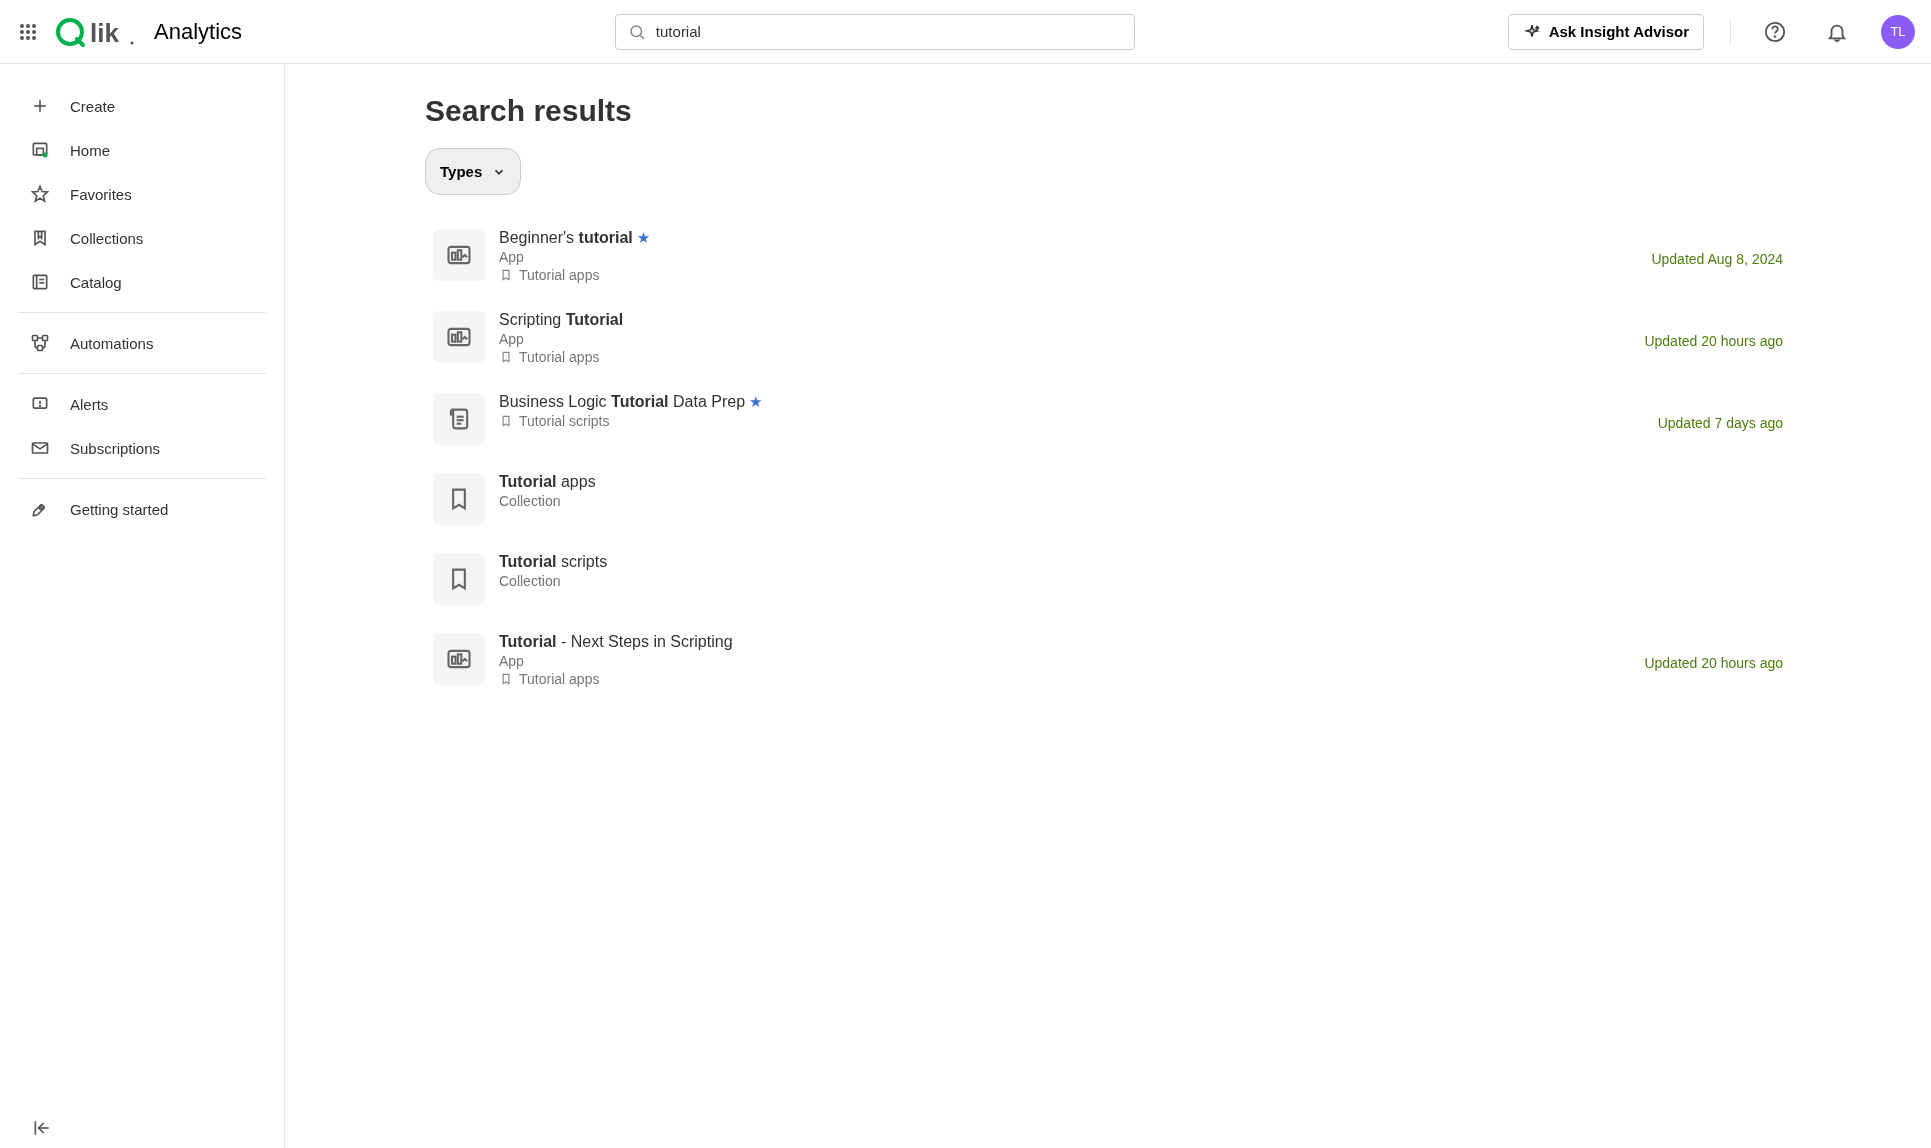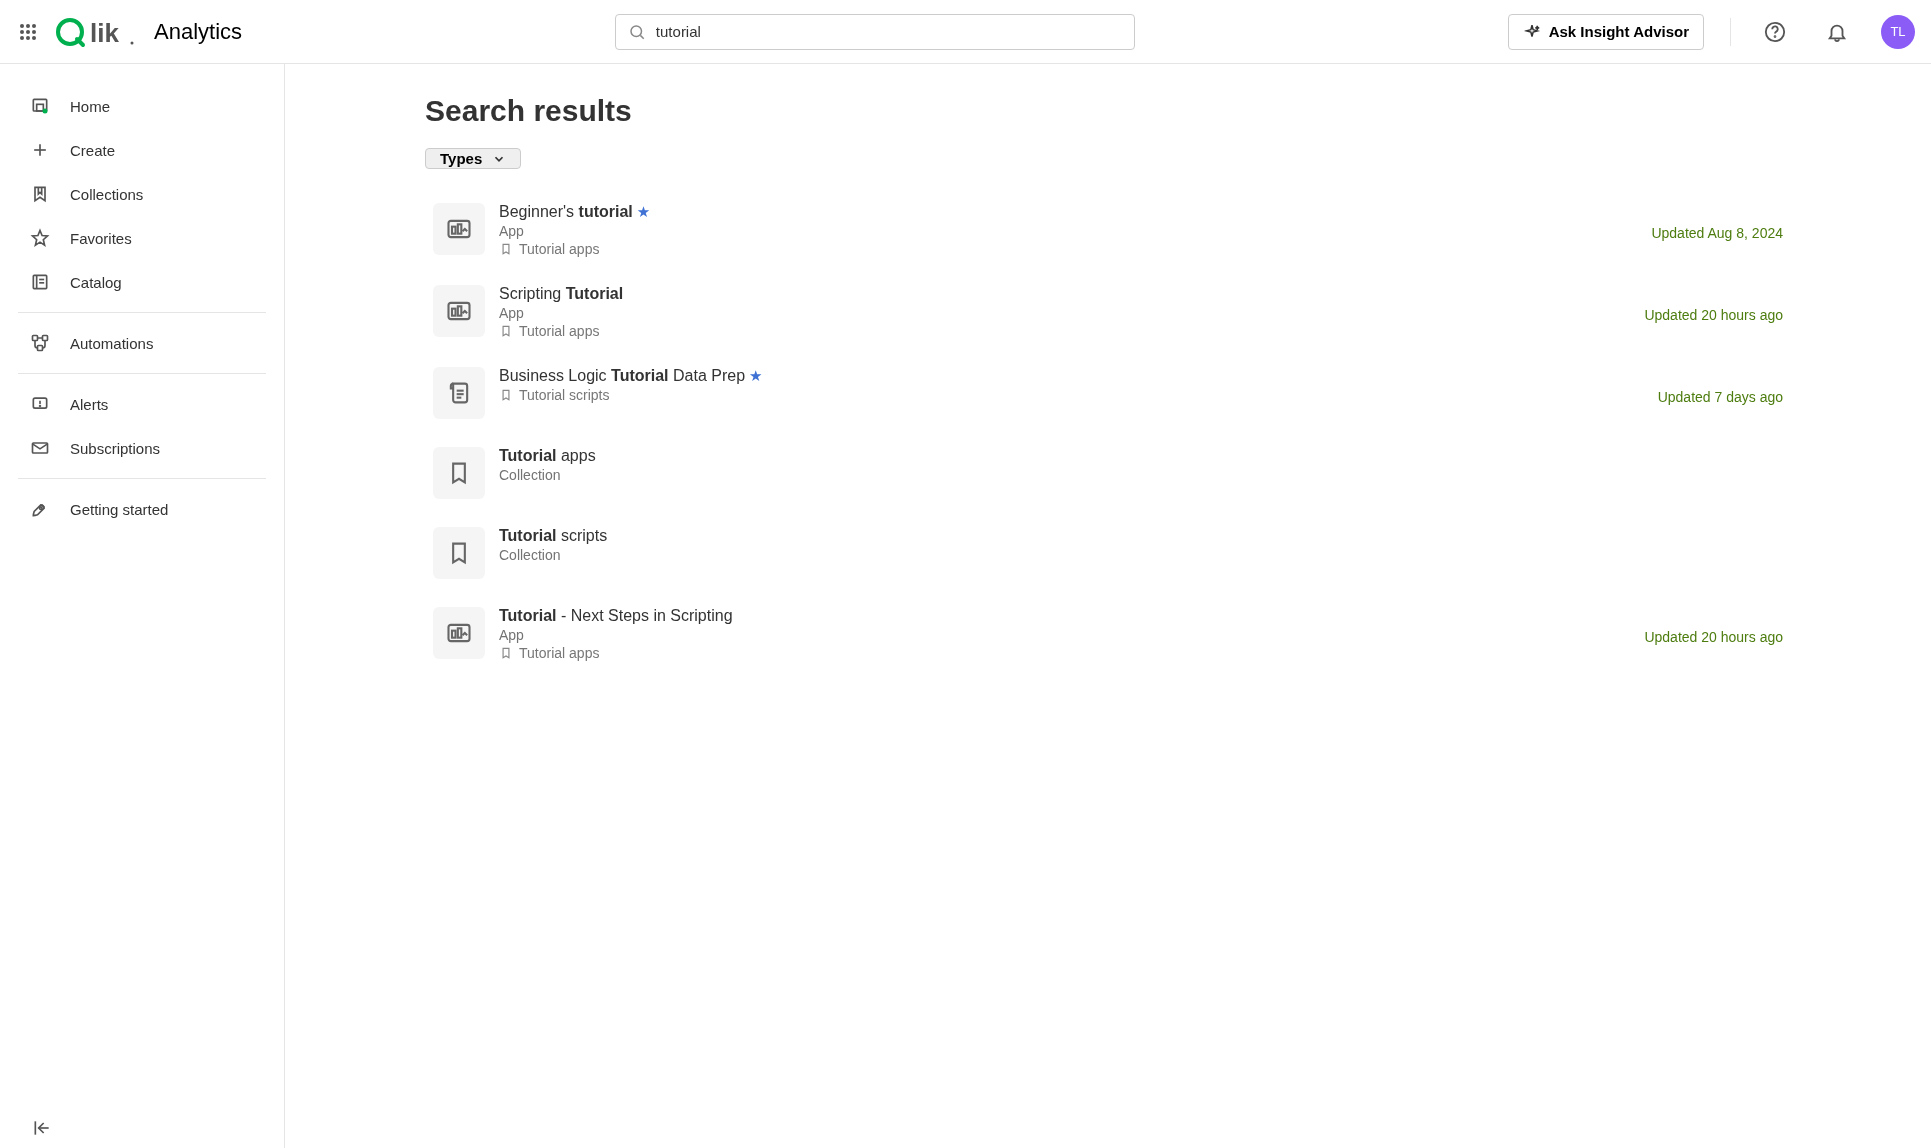--- a/index.html
+++ b/index.html
@@ -116,22 +116,22 @@
       font-size: 30px;
       font-weight: 600;
       color: #333;
       margin-bottom: 20px;
     }
     .types-filter {
       display: inline-flex;
       align-items: center;
       gap: 10px;
       border: 1px solid #ccc;
-      border-radius: 4px;
-      padding: 1px 14px;
+      border-radius: 15px;
+      padding: 14px 14px;
       font-weight: 600;
       font-size: 15px;
       cursor: pointer;
       margin-bottom: 20px;
     }
     
     .result-row {
       display: flex;
       align-items: flex-start;
       padding: 14px 8px;
@@ -229,52 +229,52 @@
   </div>
 </div>
 
 <div class="layout">
 
   <div class="sidebar">
     <div id="sidebar-sec1">
         <div class="sidebar-item">
       <span class="sidebar-icon">
             <svg width="20" height="20" viewBox="0 0 24 24" fill="none" stroke="#555" stroke-width="2">
+              <line x1="12" y1="5" x2="12" y2="19"></line>
+              <line x1="5" y1="12" x2="19" y2="12"></line>
+            </svg>
+          </span>
+      <span>Create</span>
+    </div>
+        <div class="sidebar-item">
+      <span class="sidebar-icon">
+            <svg width="20" height="20" viewBox="0 0 24 24" fill="none" stroke="#555" stroke-width="2">
               <rect x="4" y="4" width="16" height="14" rx="1"></rect>
               <rect x="8" y="10" width="8" height="8"></rect>
               <circle cx="18" cy="18" r="3" fill="#00b04f" stroke="none"></circle>
             </svg>
           </span>
       <span>Home</span>
     </div>
         <div class="sidebar-item">
       <span class="sidebar-icon">
             <svg width="20" height="20" viewBox="0 0 24 24" fill="none" stroke="#555" stroke-width="2">
-              <line x1="12" y1="5" x2="12" y2="19"></line>
-              <line x1="5" y1="12" x2="19" y2="12"></line>
-            </svg>
-          </span>
-      <span>Create</span>
+              <polygon points="12 3 14.5 9 21 9.5 16 14 17.5 20.5 12 17 6.5 20.5 8 14 3 9.5 9.5 9"></polygon>
+            </svg>
+          </span>
+      <span>Favorites</span>
     </div>
         <div class="sidebar-item">
       <span class="sidebar-icon">
             <svg width="20" height="20" viewBox="0 0 24 24" fill="none" stroke="#555" stroke-width="2">
               <path d="M6 4h12v16l-6-4-6 4z"></path>
               <path d="M10 4v8l2-2 2 2V4"></path>
             </svg>
           </span>
       <span>Collections</span>
-    </div>
-        <div class="sidebar-item">
-      <span class="sidebar-icon">
-            <svg width="20" height="20" viewBox="0 0 24 24" fill="none" stroke="#555" stroke-width="2">
-              <polygon points="12 3 14.5 9 21 9.5 16 14 17.5 20.5 12 17 6.5 20.5 8 14 3 9.5 9.5 9"></polygon>
-            </svg>
-          </span>
-      <span>Favorites</span>
     </div>
         <div class="sidebar-item">
       <span class="sidebar-icon">
             <svg width="20" height="20" viewBox="0 0 24 24" fill="none" stroke="#555" stroke-width="2">
               <rect x="4" y="4" width="16" height="16" rx="1"></rect>
               <line x1="8" y1="4" x2="8" y2="20"></line>
               <line x1="11" y1="9" x2="17" y2="9"></line>
               <line x1="11" y1="13" x2="17" y2="13"></line>
             </svg>
           </span>

